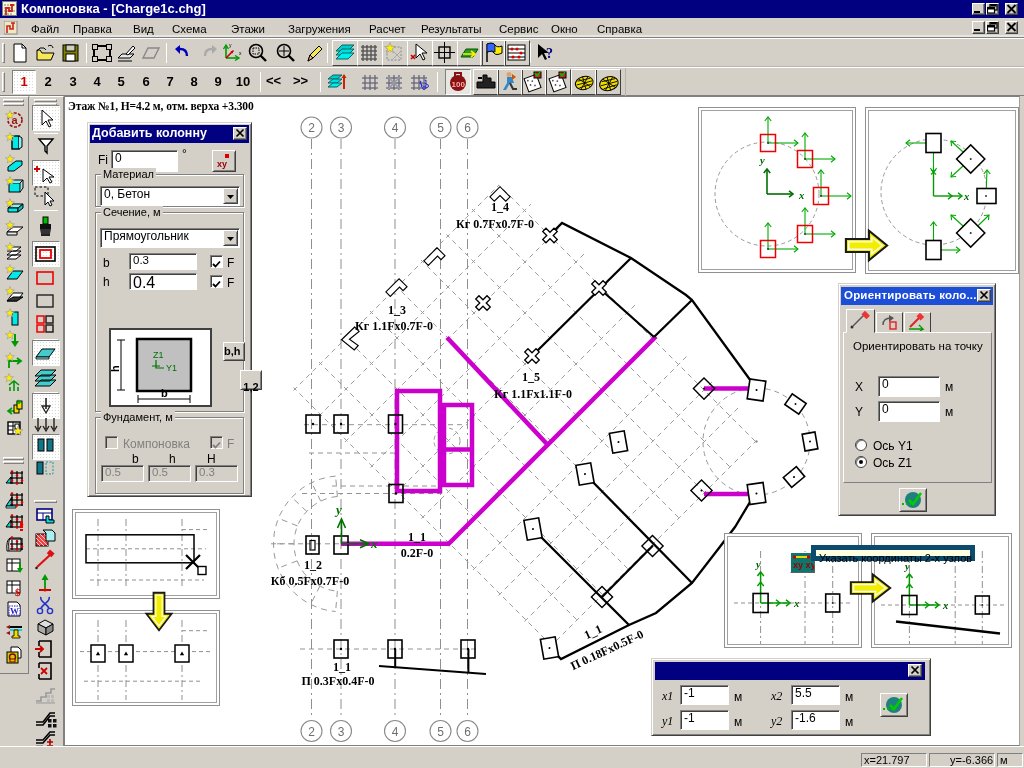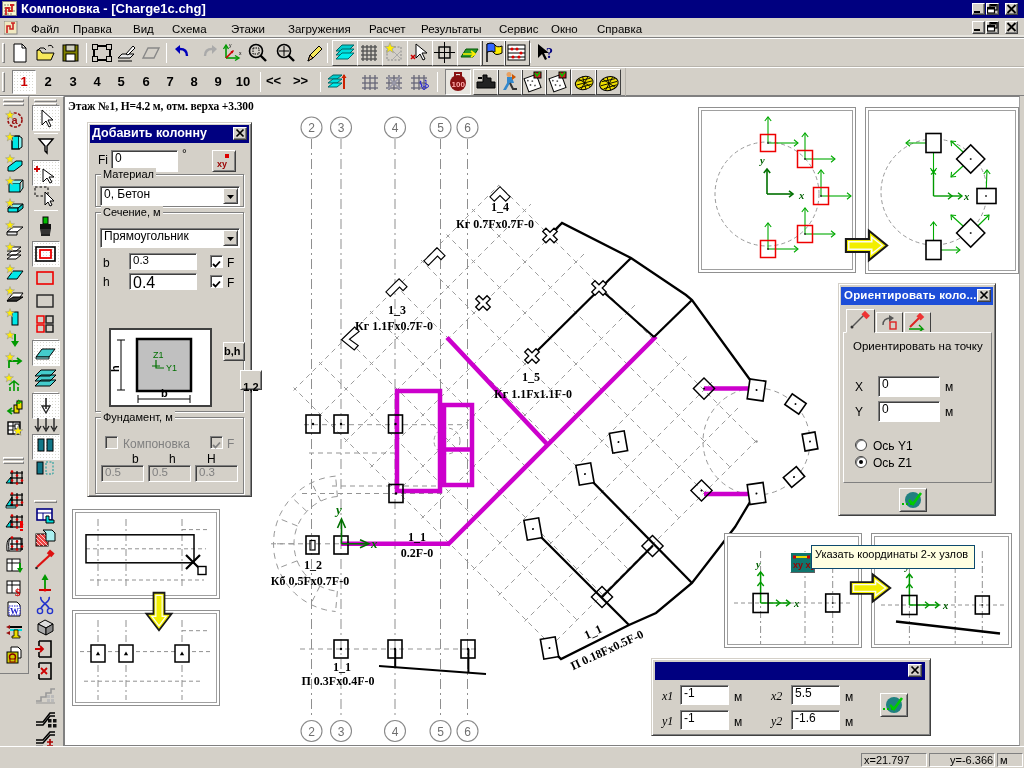--- a/index.html
+++ b/index.html
@@ -1158,21 +1158,21 @@
 <polygon points="15,5 23,5 23,29 28,29 19,40 10,29 15,29" fill="#f2ee00" stroke="#fcfcf0" stroke-width="1.6"></polygon>
 </svg>
 <div class="abs" style="left:790px;top:552px;width:25px;height:21px;background:#0f766e;border:1px solid;border-color:#fff #606060 #606060 #fff;">
 <svg width="23" height="19" viewBox="0 0 23 19">
       <line x1="4" y1="4" x2="19" y2="4" stroke="#e8d800" stroke-width="2"></line>
       <rect x="2" y="2.5" width="3" height="3" fill="#cc0000"></rect>
       <rect x="16" y="2.5" width="3" height="3" fill="#cc0000"></rect>
       <text x="2" y="15" font-size="9" font-weight="bold" fill="#990000" font-family="Liberation Sans,sans-serif">ху ху</text>
     </svg>
 </div>
-<div class="abs" style="left:811px;top:545px;width:164px;height:24px;background:#ffffe1;border:1px solid #0c4a6e;font:11px 'Liberation Sans',sans-serif;padding:2px 0 0 3px;white-space:nowrap;">Указать координаты 2-х узлов</div>
+<div class="abs" style="left:811px;top:545px;width:164px;height:16px;background:#ffffe1;border:5px solid #0c4a6e;font:11px 'Liberation Sans',sans-serif;padding:2px 0 0 3px;white-space:nowrap;">Указать координаты 2-х узлов</div>
 
 <div class="abs out2" style="left:87px;top:122px;width:165px;height:375px;background:#d4d0c8;">
 <div class="abs" style="left:2px;top:2px;width:159px;height:18px;background:#000080;">
 <div class="abs" style="left:2px;top:1px;font:bold 12.5px 'Liberation Sans',sans-serif;color:#fff;">Добавить колонну</div>
 <div class="tbtn" style="left:143px;top:2px;width:14px;height:13px;"><svg width="12" height="11" viewBox="0 0 12 11">
           <path d="M 2.5 1.5 L 9.5 8.5 M 9.5 1.5 L 2.5 8.5" stroke="#000" stroke-width="1.7"></path>
         </svg></div>
 </div>
 <div class="abs" style="left:10px;top:30px;font:12px 'Liberation Sans',sans-serif;">Fi</div>
 <div class="abs edit" style="left:23px;top:27px;width:67px;height:22px;">0</div>

